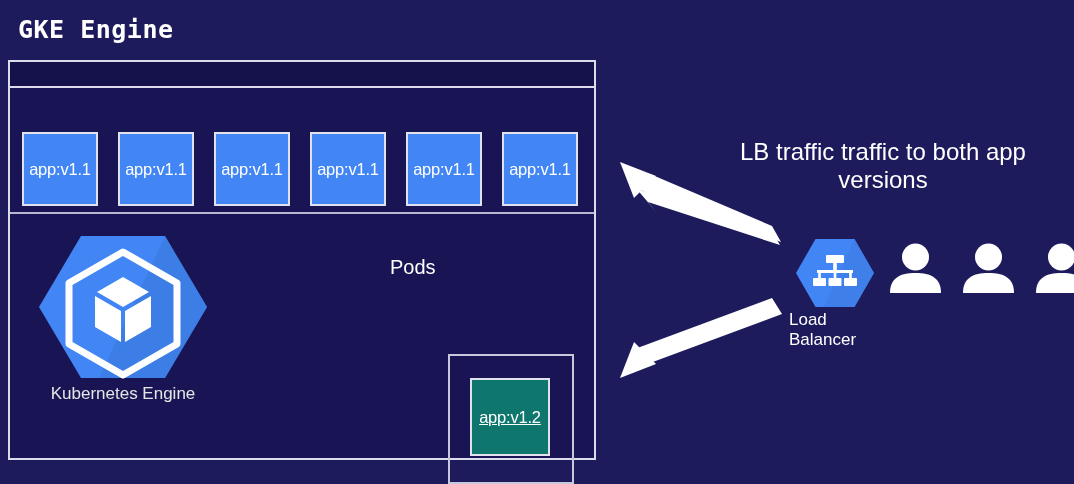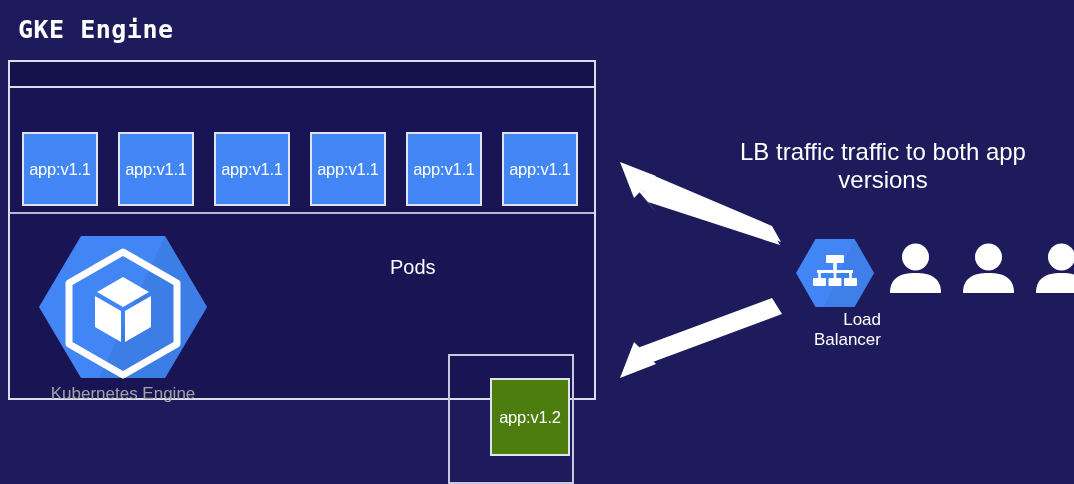--- a/index.html
+++ b/index.html
@@ -30,21 +30,21 @@
     color: #ffffff;
     white-space: nowrap;
   }
 
   
   .cluster-box {
     position: absolute;
     left: 8px;
     top: 60px;
     width: 588px;
-    height: 340px;
+    height: 400px;
     border: 2px solid #dcdcea;
     background: #191554;
     box-sizing: border-box;
   }
   .cluster-headerbar {
     position: absolute;
     left: 0;
     top: 0;
     right: 0;
     height: 26px;
@@ -111,52 +111,53 @@
     text-align: center;
   }
   .kube-hex {
     width: 168px;
     height: 150px;
     margin: 0 auto;
     display: block;
   }
   .kube-label {
     margin-top: 2px;
-    color: #a3a3a3;
+    color: #e5e5e5;
     font-size: 17px;
     white-space: nowrap;
   }
 
   
   .green-container {
     position: absolute;
     left: 438px;
     top: 140px;
     width: 126px;
     height: 130px;
     border: 2px solid #c8c7dc;
     box-sizing: border-box;
   }
   .green-pod {
     position: absolute;
-    left: 40px;
+    left: 20px;
     top: 22px;
     width: 80px;
     height: 78px;
-    background: #4d7c0f;
+    background: #0f766e;
     border: 2px solid #e2e2ee;
     box-sizing: border-box;
     display: flex;
     align-items: center;
     justify-content: center;
     color: #ffffff;
     font-size: 16.5px;
     letter-spacing: -0.2px;
     white-space: nowrap;
     overflow: hidden;
+    text-decoration: underline;
   }
 
   
   .lb-caption {
     position: absolute;
     left: 700px;
     top: 138px;
     width: 366px;
     text-align: center;
     color: #ffffff;
@@ -169,21 +170,21 @@
     top: 150px;
     width: 180px;
     height: 240px;
   }
 
   .lb-group {
     position: absolute;
     left: 789px;
     top: 237px;
     width: 92px;
-    text-align: right;
+    text-align: left;
   }
   .lb-hex {
     width: 78px;
     height: 72px;
     margin: 0 auto;
     display: block;
   }
   .lb-label {
     margin-top: 1px;
     color: #ffffff;

